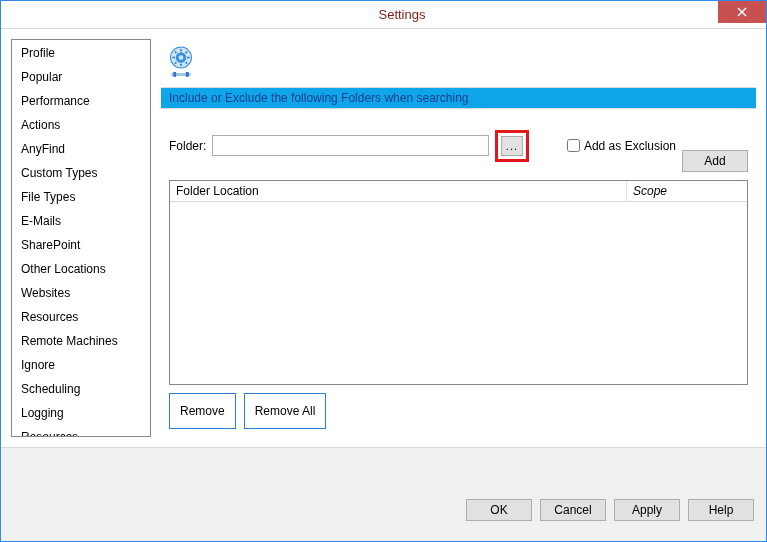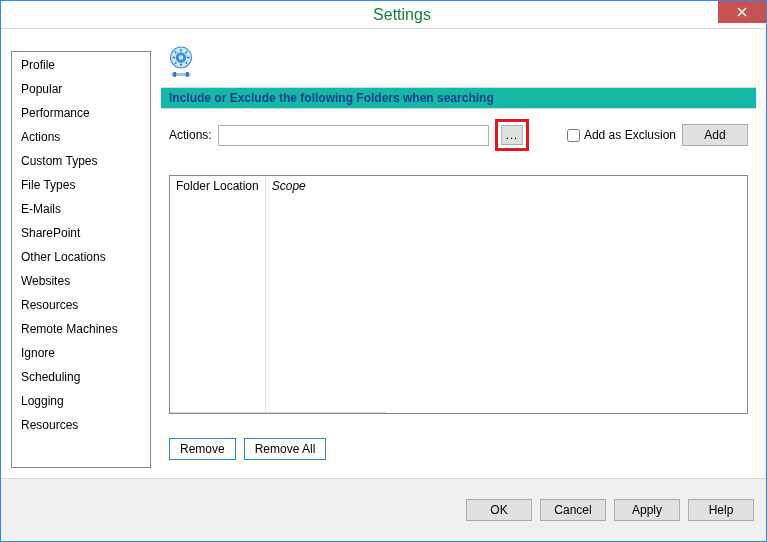--- a/index.html
+++ b/index.html
@@ -22,22 +22,22 @@
   .titlebar {
     height: 28px;
     background: #fff;
     display: flex;
     align-items: center;
     justify-content: center;
     position: relative;
     border-bottom: 1px solid #d9d9d9;
   }
   .titlebar-text {
-    font-size: 16px;
-    color: #15803d;
+    font-size: 13px;
+    color: #7f1d1d;
     margin-left: 37px;
   }
   .close-btn {
     position: absolute;
     right: 0;
     top: 0;
     width: 48px;
     height: 22px;
     background: #c75050;
     display: flex;
@@ -55,21 +55,20 @@
     gap: 10px;
     overflow: hidden;
   }
 
   .sidebar {
     width: 140px;
     border: 1px solid #828790;
     background: #fff;
     overflow-y: auto;
     padding: 1px;
-    margin-top: 12px;
   }
   .sidebar-item {
     padding: 5px 8px;
     cursor: pointer;
     white-space: nowrap;
     color: #000;
   }
   .sidebar-item.selected {
     background: #a6c8ef;
   }
@@ -95,25 +94,25 @@
     justify-content: center;
     flex-direction: column;
     gap: 2px;
   }
   .header-text {
     font-size: 13px;
     color: #000;
   }
 
   .section-banner {
-    background: #14b8a6;
+    background: #0ea5e9;
     border-top: 1px solid #d7dbde;
     border-bottom: 1px solid #d7dbde;
     padding: 3px 8px;
-    font-weight: bold;
+    font-weight: normal;
     color: #1b3f8f;
     font-size: 12px;
   }
 
   .folder-row {
     display: flex;
     align-items: center;
     gap: 6px;
     padding: 10px 8px 8px 8px;
     position: relative;
@@ -163,28 +162,29 @@
     height: 22px;
     border: 1px solid #acacac;
     background: #e1e1e1;
     font-family: inherit;
     font-size: 12px;
     cursor: pointer;
     padding: 0 10px;
     display: inline-flex;
     align-items: center;
     justify-content: center;
+    margin-top: 31px;
   }
 
   .table-wrap {
-    margin: 16px 8px;
+    margin: 0 8px;
     border: 1px solid #828790;
     flex: 1;
     display: flex;
-    flex-direction: row;
+    flex-direction: column;
     min-height: 0;
   }
   .table-header {
     display: flex;
     background: #fff;
     border-bottom: 1px solid #d8d8d8;
   }
   .th {
     padding: 3px 6px;
     border-right: 1px solid #e1e1e1;
@@ -198,21 +198,21 @@
     background: #fff;
   }
 
   .action-row {
     display: flex;
     gap: 8px;
     padding: 8px;
   }
   .btn-outline {
     min-width: 66px;
-    height: 22px;
+    height: 36px;
     border: 1px solid #2a80d2;
     background: #fff;
     font-family: inherit;
     font-size: 12px;
     cursor: pointer;
     padding: 0 10px;
     display: inline-flex;
     align-items: center;
     justify-content: center;
     color: #000;
@@ -242,20 +242,21 @@
     </div>
   </div>
 
   <div class="body">
 
     <div class="sidebar" id="sidebar">
         <div class="sidebar-item">Profile</div>
         <div class="sidebar-item">Popular</div>
         <div class="sidebar-item">Performance</div>
         <div class="sidebar-item">Actions</div>
+        <div class="sidebar-item">AnyFind</div>
         <div class="sidebar-item">Custom Types</div>
         <div class="sidebar-item">File Types</div>
         <div class="sidebar-item">E-Mails</div>
         <div class="sidebar-item">SharePoint</div>
         <div class="sidebar-item">Other Locations</div>
         <div class="sidebar-item">Websites</div>
         <div class="sidebar-item">Resources</div>
         <div class="sidebar-item">Remote Machines</div>
         <div class="sidebar-item">Ignore</div>
         <div class="sidebar-item">Scheduling</div>
@@ -286,21 +287,21 @@
             <rect x="0" y="1" width="20" height="3" fill="#a0c4e8" rx="1"></rect>
             <rect x="2" y="0" width="3" height="5" fill="#2f78c8"></rect>
             <rect x="15" y="0" width="3" height="5" fill="#2f78c8"></rect>
           </svg>
         </div>
       </div>
 
       <div class="section-banner">Include or Exclude the following Folders when searching</div>
 
       <div class="folder-row">
-        <span class="folder-label">Actions:</span>
+        <span class="folder-label">Folder:</span>
         <input type="text" class="folder-input" value="" style="">
         <span class="browse-wrap">
           <span class="browse-btn">...</span>
         </span>
         <label class="chk-label">
           <input type="checkbox" style="">
           <span>Add as Exclusion</span>
         </label>
         <button class="btn">Add</button>
       </div>

